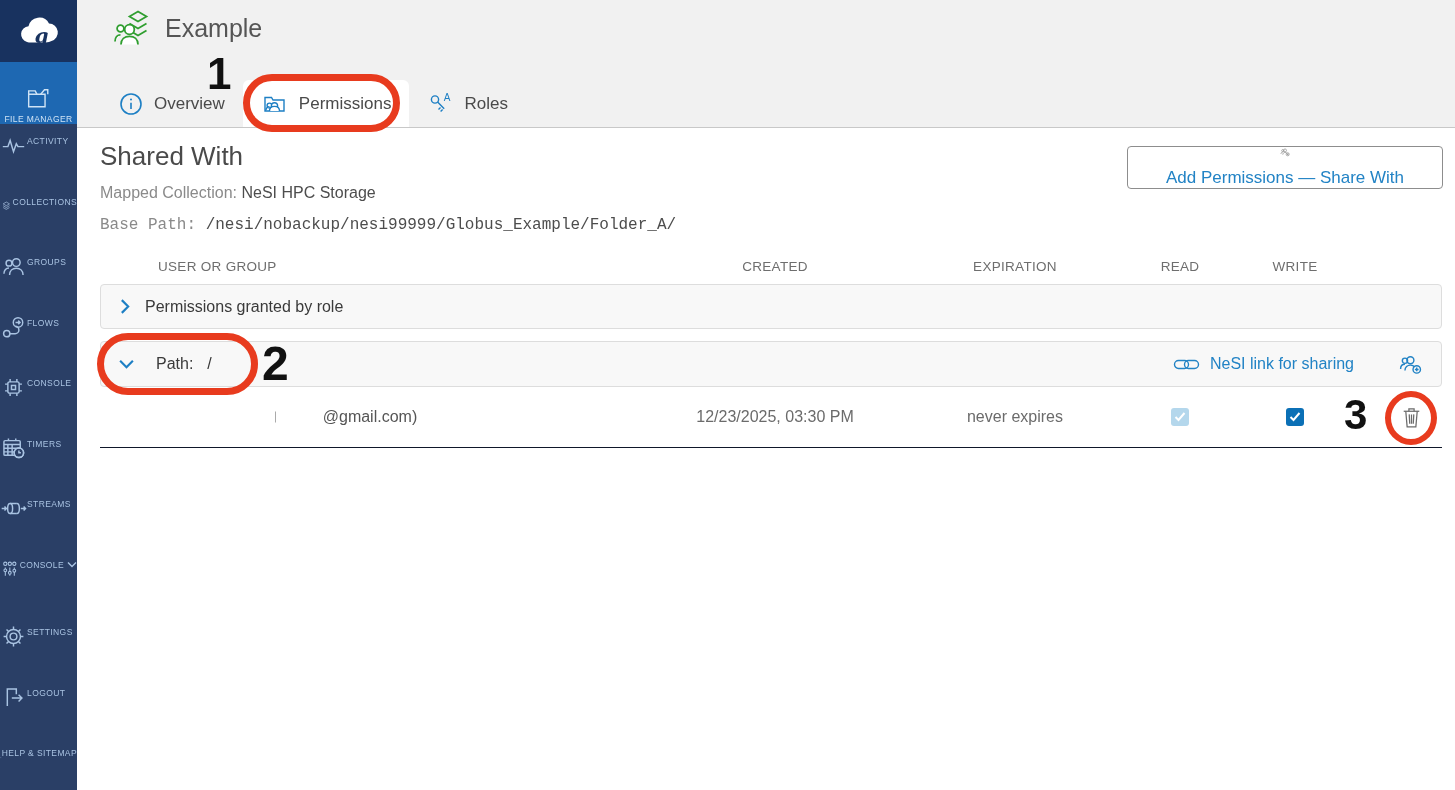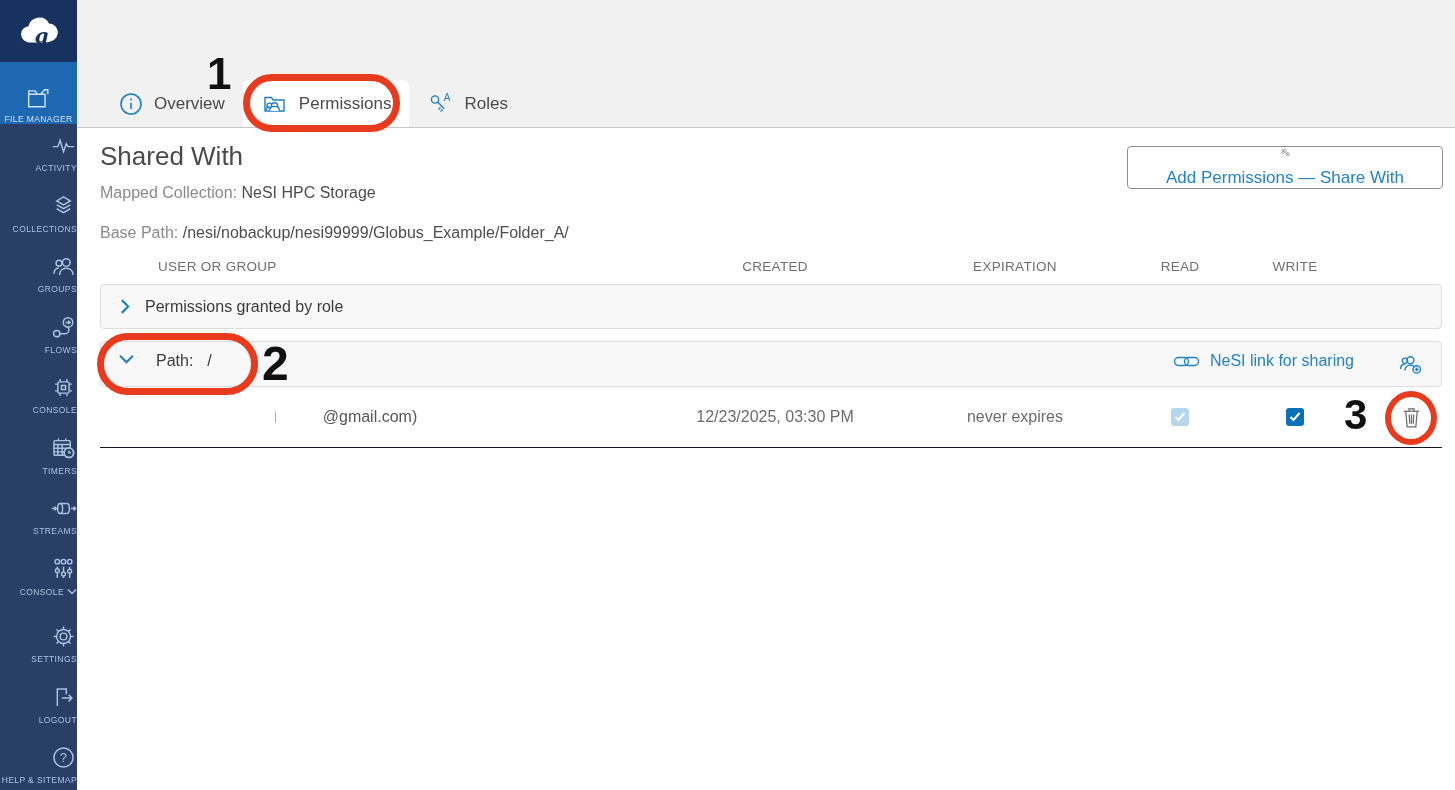--- a/index.html
+++ b/index.html
@@ -8,61 +8,61 @@
   svg { display:block; }
 
   
   .sidebar { position:absolute; left:0; top:0; width:77px; height:790px; background:#2a3f66; }
   .logo-block { height:62px; background:#18325f; display:flex; align-items:center; justify-content:center; }
   .logo-g { position:absolute; font-family:"DejaVu Serif", serif; font-style:italic; font-weight:bold;
             font-size:20px; color:#18325f; left:20px; top:12px; }
   .fm-block { height:62px; background:#1e68b2; display:flex; flex-direction:column; align-items:center;
               justify-content:flex-end; color:#cfe3f5; cursor:pointer; }
   .nav { position:absolute; top:132px; left:0; width:77px; }
-  .nav-item { height:60.5px; display:flex; flex-direction:column; align-items:flex-end; color:#a9c3e2; cursor:pointer; }
+  .nav-item { height:60.5px; display:flex; flex-direction:row; align-items:flex-start; color:#a9c3e2; cursor:pointer; }
   .nav-item .lbl, .fm-block .lbl { font-size:8.5px; letter-spacing:.4px; margin-top:4px; text-align:center; white-space:nowrap; }
   .nav-item.gap { margin-top:7px; }
   .console-lbl { display:flex; align-items:center; gap:3px; }
 
   
   .header-band { position:absolute; left:77px; top:0; width:1378px; height:128px;
                  background:#f1f1f1; border-bottom:1px solid #c8c8c8; }
   .title-row { position:absolute; left:36px; top:9px; display:flex; align-items:center; gap:12px; }
   .page-title { font-size:25px; color:#555; font-weight:400; }
   .tabs { position:absolute; left:0; bottom:0; height:47px; display:flex; padding-left:24px; }
   .tab { display:flex; align-items:center; gap:11px; padding:0 18px; height:47px;
          font-size:17px; color:#4a4a4a; cursor:pointer; }
   .tab.active { background:#fff; border-radius:6px 6px 0 0; }
   .tab .ticon { color:#1d7fc4; }
 
   
   .main { position:absolute; left:77px; top:128px; width:1378px; height:662px; background:#fff; }
   .shared-heading { position:absolute; left:23px; top:13px; font-size:26px; color:#4a4a4a; font-weight:400; }
   .meta { position:absolute; left:23px; font-size:16px; color:#8a8a8a; }
   .meta b { color:#4d4d4d; font-weight:400; }
-  .meta.m1 { top:56px; } .meta.m2 { top:96px; }
+  .meta.m1 { top:56px; } .meta.m2 { top:88px;font-family:Liberation Mono, monospace; }
   .add-btn { position:absolute; left:1050px; top:18px; width:316px; height:43px; background:#fff;
              border:1px solid #8d8d8d; border-radius:4px; display:flex; align-items:center;
              justify-content:center; gap:11px; color:#2283c5; font-size:17px; cursor:pointer;flex-direction:column; }
   .add-btn .aicon { color:#7a7a7a; }
 
   .cols { display:grid; grid-template-columns:540px 270px 210px 120px 110px 92px; align-items:center; }
   .thead { position:absolute; left:23px; top:131px; width:1342px; color:#6e6e6e; font-size:13.5px; letter-spacing:.3px; }
   .thead .c0 { padding-left:58px; }
   .cc { text-align:center; }
 
   .box-row { position:absolute; left:23px; width:1342px; background:#f8f8f8;
              border:1px solid #ddd; border-radius:4px; display:flex; align-items:center; }
   .role-row { top:156px; height:45px; }
   .path-row { top:213px; height:46px; }
   .chev { color:#1d7fc4; }
   .role-label { margin-left:13px; font-size:16px; color:#3a3a3a; }
   .path-label { margin-left:21px; font-size:16px; color:#3a3a3a; }
   .path-value { margin-left:14px; font-size:16px; color:#3a3a3a; }
-  .row-left-pad { padding-left:17px; display:flex; align-items:flex-start; width:100%; }
+  .row-left-pad { padding-left:17px; display:flex; align-items:center; width:100%; }
   .share-link { margin-left:auto; display:flex; align-items:center; gap:10px; color:#2283c5;
                 font-size:16px; cursor:pointer; }
   .add-people-right { margin-left:44px; margin-right:16px; color:#2283c5; cursor:pointer; }
 
   .data-row { position:absolute; left:23px; top:259px; width:1342px; height:61px; border-bottom:1px solid #0f172a; }
   .cell-user { position:relative; text-align:center; font-size:16px; color:#555; }
   .redact-mark { position:absolute; left:175px; top:50%; transform:translateY(-50%);
                  width:1px; height:11px; background:#aaa; }
   .cell-created, .cell-exp { text-align:center; font-size:16px; color:#6b6b6b; }
   .checkbox { width:18px; height:18px; border-radius:3px; margin:0 auto; display:flex;
@@ -209,20 +209,32 @@
       <svg width="27" height="27" viewBox="0 0 24 24" fill="none" stroke="currentColor" stroke-width="1.3">
         <circle cx="12" cy="12" r="8.5"></circle>
         <text x="12" y="16" text-anchor="middle" font-size="11" fill="currentColor" stroke="none" font-family="Liberation Sans, sans-serif">?</text>
       </svg>
       <span class="lbl">HELP &amp; SITEMAP</span>
     </div>
   </div>
 </div>
 
 <div class="header-band">
+  <div class="title-row">
+    <svg width="40" height="38" viewBox="0 0 40 38" fill="none" stroke="#2f9e2f" stroke-width="1.8">
+      <path d="M25 2.5 l8.5 5 -8.5 5 -8.5 -5 z"></path>
+      <path d="M16.5 14.5 l8.5 5 8.5 -5"></path>
+      <path d="M16.5 21.5 l8.5 5 8.5 -5"></path>
+      <circle cx="7.5" cy="19.5" r="3.4" fill="#fff"></circle>
+      <path d="M2 32.5 c0-4.2 2.4-6.6 5.5-6.6" fill="#fff"></path>
+      <circle cx="16.5" cy="20.5" r="4.8" fill="#fff"></circle>
+      <path d="M8 35.5 c0-5.2 3.7-8.2 8.5-8.2 s8.5 3 8.5 8.2" fill="#fff"></path>
+    </svg>
+    <span class="page-title">Example</span>
+  </div>
 
   <div class="tabs">
     <div class="tab">
       <svg class="ticon" width="24" height="24" viewBox="0 0 24 24" fill="none" stroke="currentColor" stroke-width="1.6">
         <circle cx="12" cy="12" r="10"></circle>
           <circle cx="12" cy="7.6" r="1" fill="currentColor" stroke="none"></circle>
           <path d="M12 10.8 V17"></path>
       </svg>
       <span>Overview</span>
     </div>

